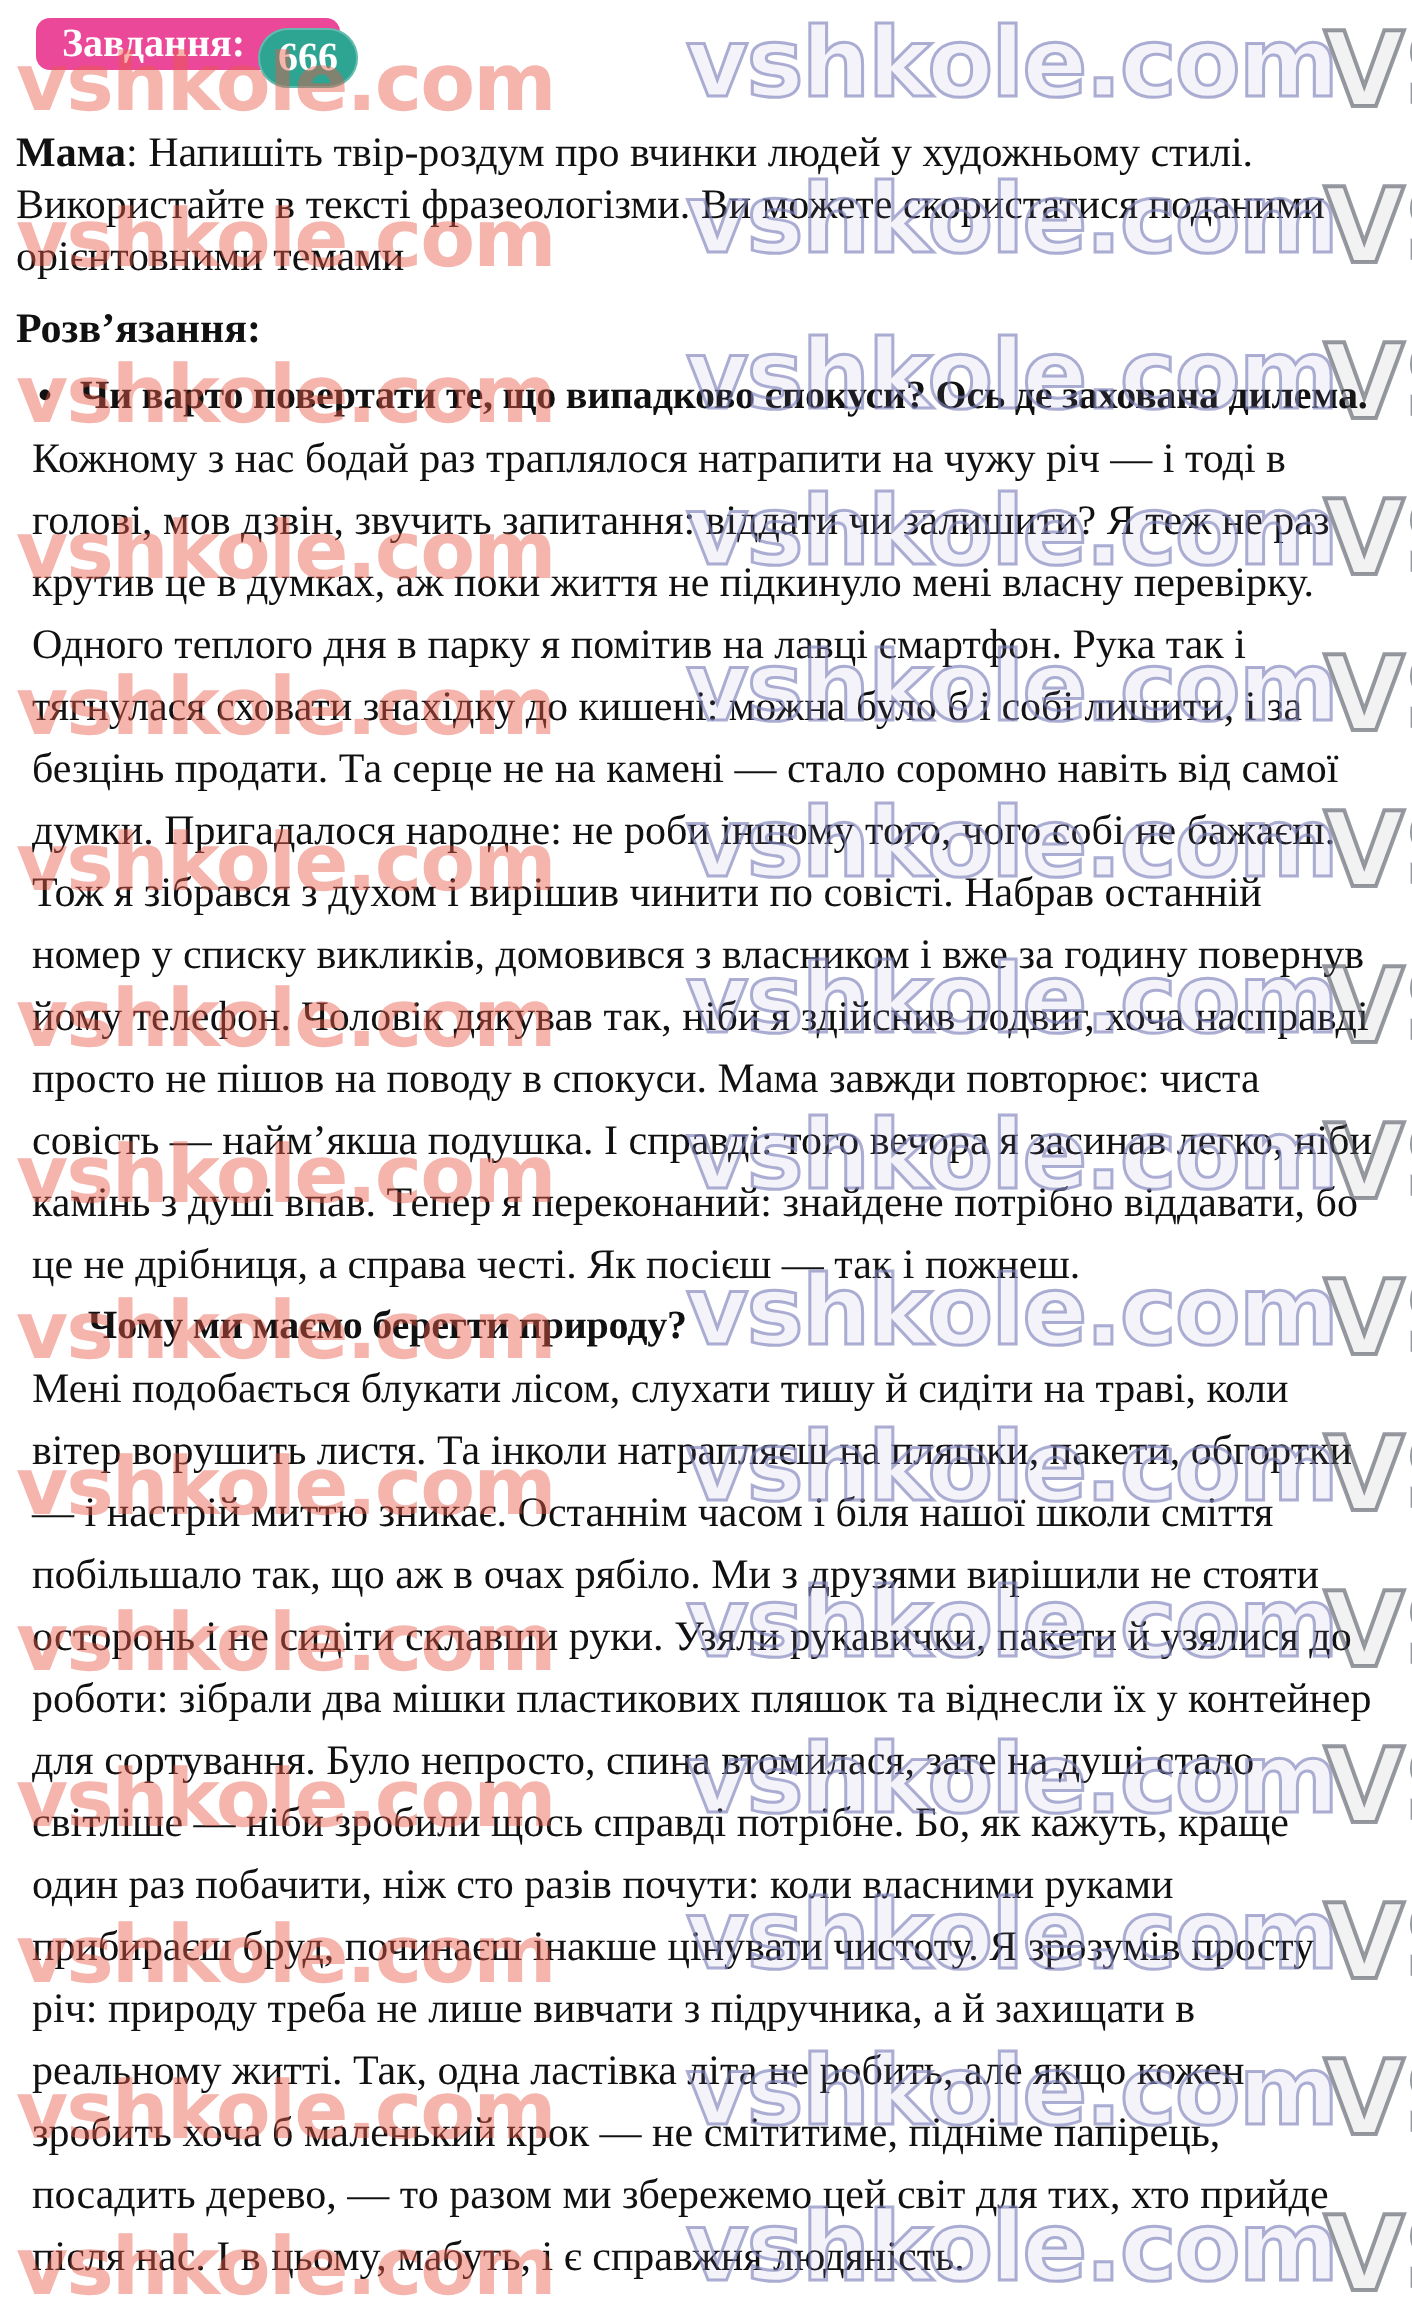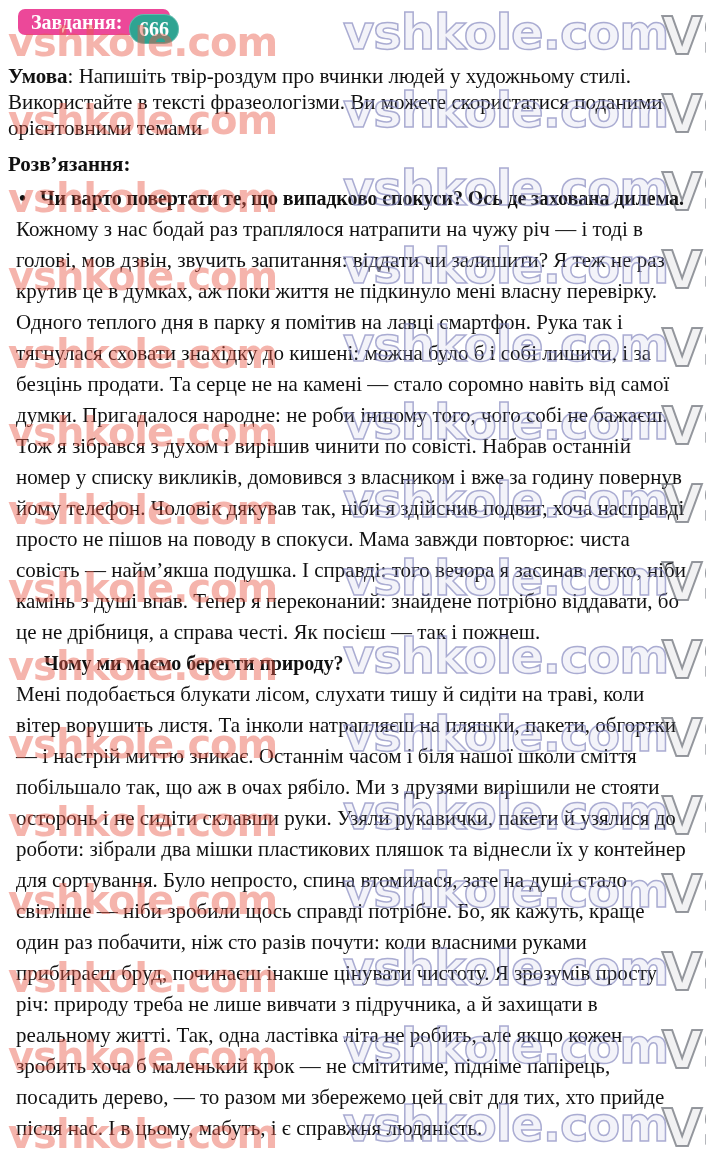--- a/index.html
+++ b/index.html
@@ -195,21 +195,21 @@
 <div class="content">
 
   <div class="badge-row">
     <div class="task-badge">
       <span>Завдання:</span>
       <span class="task-number">666</span>
     </div>
   </div>
 
   <div class="condition">
-    <b>Умова</b><span>: Напишіть твір-роздум про вчинки людей у художньому стилі. Використайте в тексті фразеологізми. Ви можете скористатися поданими орієнтовними темами</span>
+    <b>Мама</b><span>: Напишіть твір-роздум про вчинки людей у художньому стилі. Використайте в тексті фразеологізми. Ви можете скористатися поданими орієнтовними темами</span>
   </div>
 
   <div class="solution-label">Розв’язання:</div>
 
   <div class="solution">
 
     <div class="solution-item">
       <div class="item-heading">
         <span class="bullet">•</span><span>Чи варто повертати те, що випадково спокуси? Ось де захована дилема.</span>
       </div>

